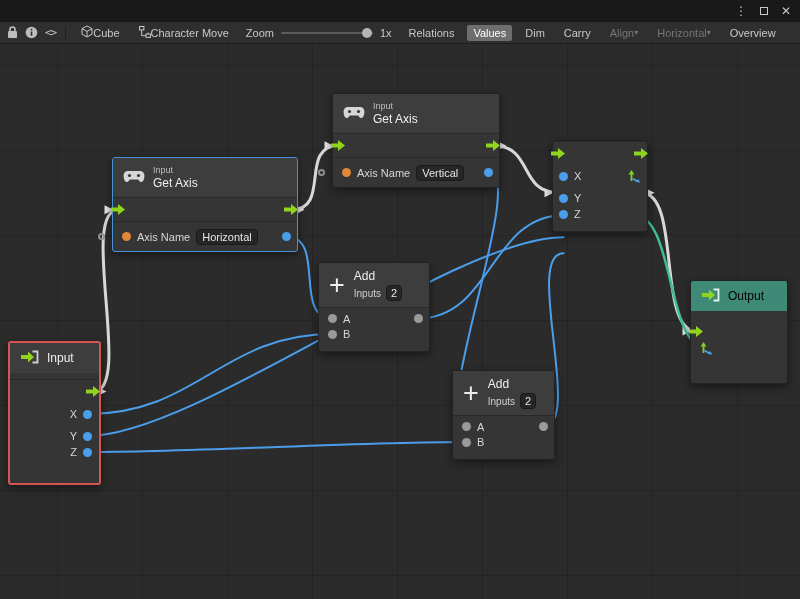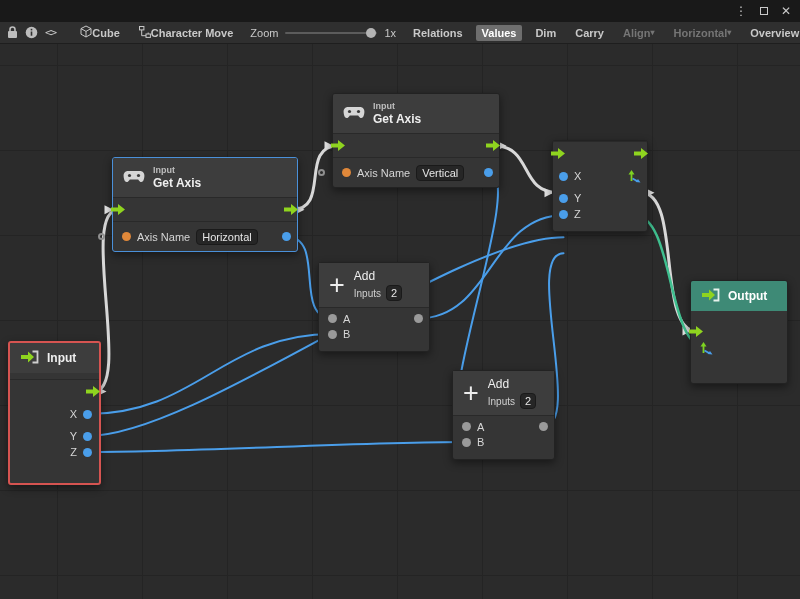--- a/index.html
+++ b/index.html
@@ -15,21 +15,21 @@
   .tb-icon { cursor:default; line-height:1; }
   .sq { display:inline-block; width:8px; height:8px; border:1px solid #c9c9c9; }
 
   
   .toolbar { height:22px; background:#2f2f2f; border-bottom:1px solid #1e1e1e;
     display:flex; align-items:center; gap:7px; padding:0 7px; font-size:11px;
     color:#c9c9c9; white-space:nowrap; overflow:hidden; }
   .ti { display:flex; align-items:center; }
   .ti.code { font-family:"DejaVu Sans Mono", monospace; font-size:11px; letter-spacing:-1px; }
   .vsep { width:1px; height:14px; background:#202020; margin:0 2px; }
-  .tbtn { display:flex; align-items:center; gap:0; padding:2px 6px; border-radius:2px;font-weight:bold; }
+  .tbtn { display:flex; align-items:center; gap:0; padding:2px 6px; border-radius:2px; }
   .tbtn.active { background:#6e6e6e; color:#ffffff; }
   .tbtn.disabled { color:#757575; }
   .caret { font-size:8px; }
   .zoom-group { display:flex; align-items:center; gap:7px; margin:4px 4px; }
   .zoom-track { width:92px; height:2px; background:#5c5c5c; border-radius:1px; position:relative; }
   .zoom-handle { position:absolute; right:1px; top:-4px; width:10px; height:10px;
     border-radius:50%; background:#b4b4b4; }
 
   
   #graph-canvas { position:relative; width:800px; height:555px; background:#2b2b2b;
@@ -38,26 +38,26 @@
       linear-gradient(to bottom,#242424 1px, transparent 1px);
     background-size:85px 85px; background-position:57px 21px; overflow:hidden; }
   #wires { position:absolute; left:0; top:0; pointer-events:none; }
 
   
   .node { position:absolute; background:#353535; border:1px solid #222222; border-radius:3px;
     box-shadow:0 3px 9px rgba(0,0,0,.45); color:#d6d6d6; font-size:11px; }
   .node.selected { border:1px solid #4a90d9; }
   .node.error { border:2px solid #d65451; }
   .node-header { display:flex; align-items:center; gap:8px; padding:7px 10px;
-    background:#3d3d3d; border-radius:2px 2px 0 0;font-weight:bold; }
+    background:#3d3d3d; border-radius:2px 2px 0 0; }
   .titles { display:flex; flex-direction:column; line-height:1.2; }
   .cat { font-size:9px; color:#bdbdbd; }
   .title { font-size:12px; color:#efefef; }
   #node-output .node-header { background:#3e8a76; }
-  #node-output .title { color:#ffffff; }
+  #node-output .title { color:#000000; }
 
   .flow-row { display:flex; align-items:center; justify-content:space-between;
     height:24px; padding:0 6px; border-top:1px solid #292929; }
   .flow-row.out-only { justify-content:flex-end; }
   .flow-row.in-only { justify-content:flex-start; border-top:none; }
   .flow-arrow { display:flex; flex:none; }
   .flow-row .flow-arrow.edge-l { margin-left:-8px; }
   .flow-row .flow-arrow.edge-r { margin-right:-8px; }
 
   .port-row { display:flex; align-items:center; gap:6px; height:22px; padding:0 9px; position:relative; }

